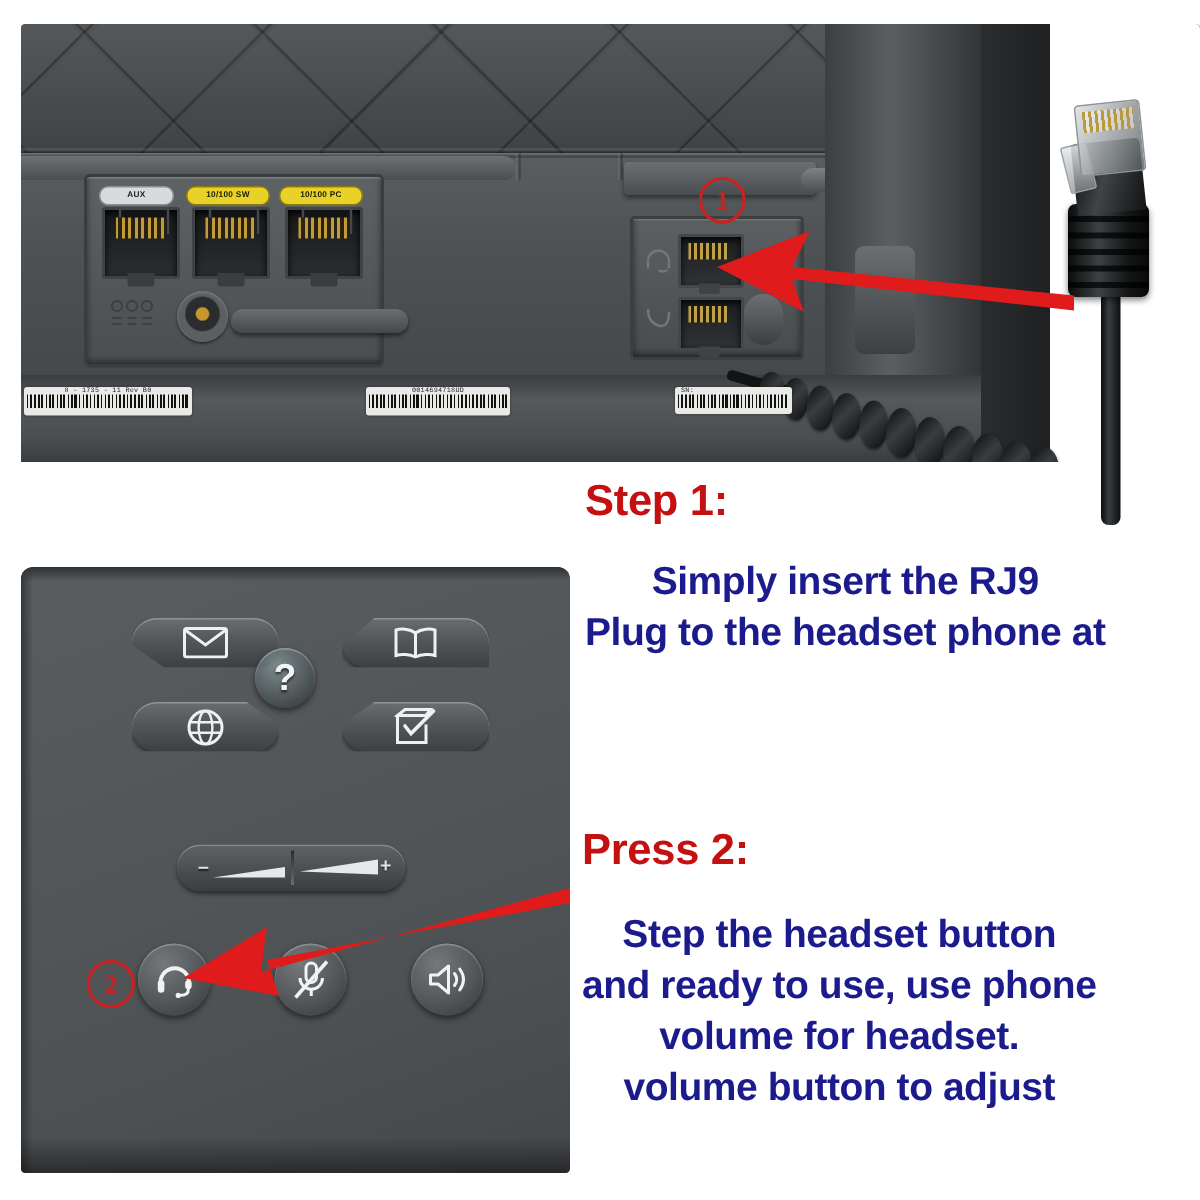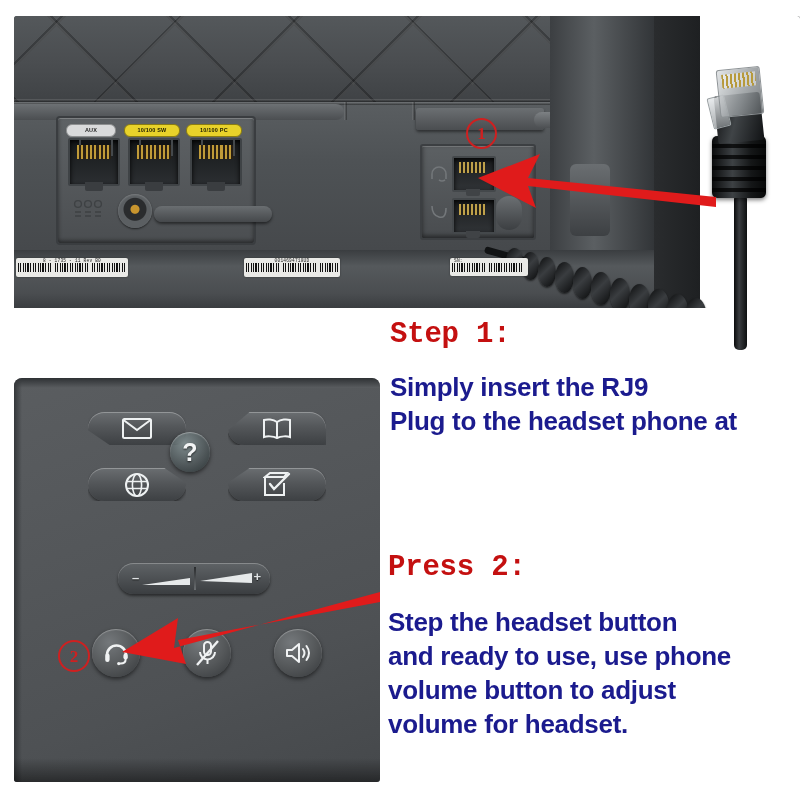--- a/index.html
+++ b/index.html
@@ -168,24 +168,24 @@
 
   
   .numCircle{position:absolute;border-radius:50%;border:2px solid #cf2020;
     display:flex;align-items:center;justify-content:center;
     color:#cf2020;font-size:17px;font-weight:bold;line-height:1;
     font-family:"Liberation Serif","DejaVu Serif",serif;background:transparent;}
   .arrowSvg{position:absolute;pointer-events:none;}
 
   
   .stepHead{position:absolute;color:#c41010;font-weight:bold;
-    font-size:29px;line-height:1;letter-spacing:-.2px;white-space:nowrap;font-family:Liberation Mono, monospace;}
+    font-size:29px;line-height:1;letter-spacing:-.2px;white-space:nowrap;}
   .stepBody{position:absolute;color:#1b1b8e;font-weight:bold;
     font-size:26px;line-height:34px;letter-spacing:-.3px;}
-  .stepBody div{white-space:nowrap;}
+  .stepBody div{white-space:nowrap;text-align:center;}
 </style>
 </head>
 <body>
 
 <div id="stage">
 
   <div class="photo" id="photo-top">
 
     <div class="shellTop">
       <div class="ribs"></div>
@@ -413,17 +413,17 @@
   <div class="stepBody" style="left:390px;top:370px;">
     <div>Simply insert the RJ9</div>
     <div>Plug to the headset phone at</div>
   </div>
 
   <div class="stepHead" style="left:388px;top:553px;">Press 2:</div>
 
   <div class="stepBody" style="left:388px;top:605px;">
     <div>Step the headset button</div>
     <div>and ready to use, use phone</div>
+    <div>volume for headset.</div>
     <div>volume button to adjust</div>
-    <div>volume for headset.</div>
   </div>
 
 </div>
 
 </body></html>

